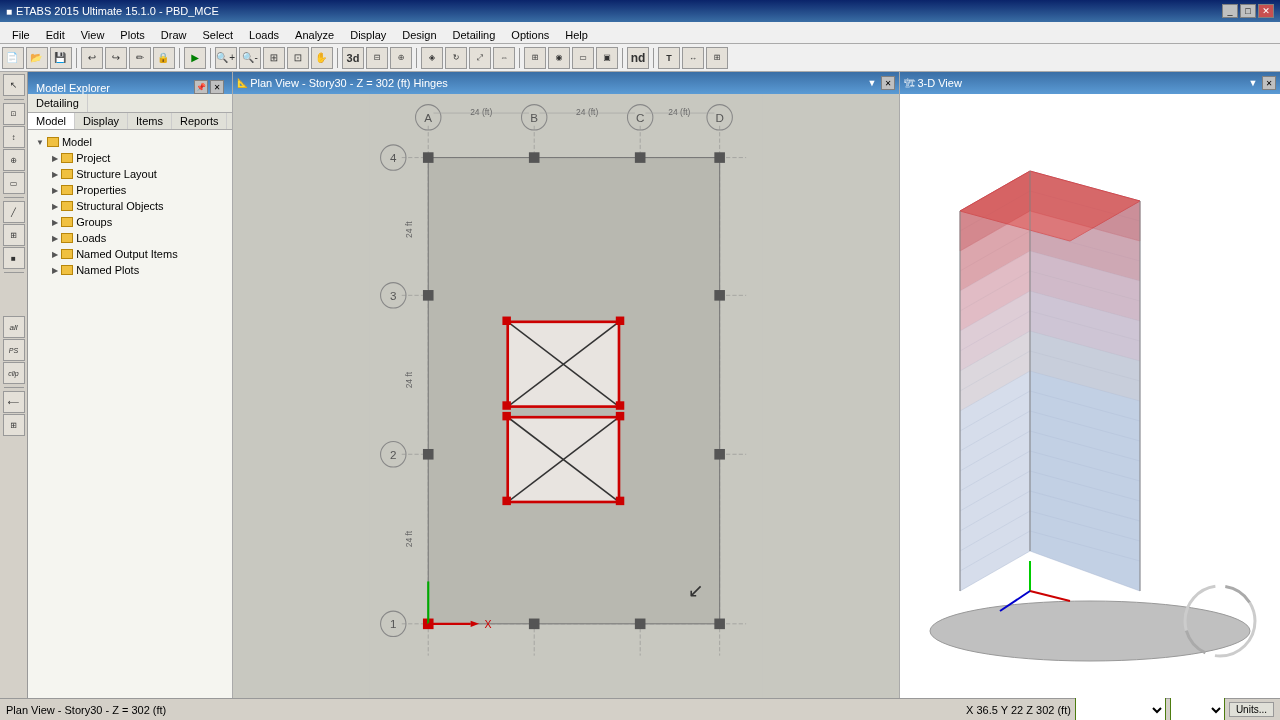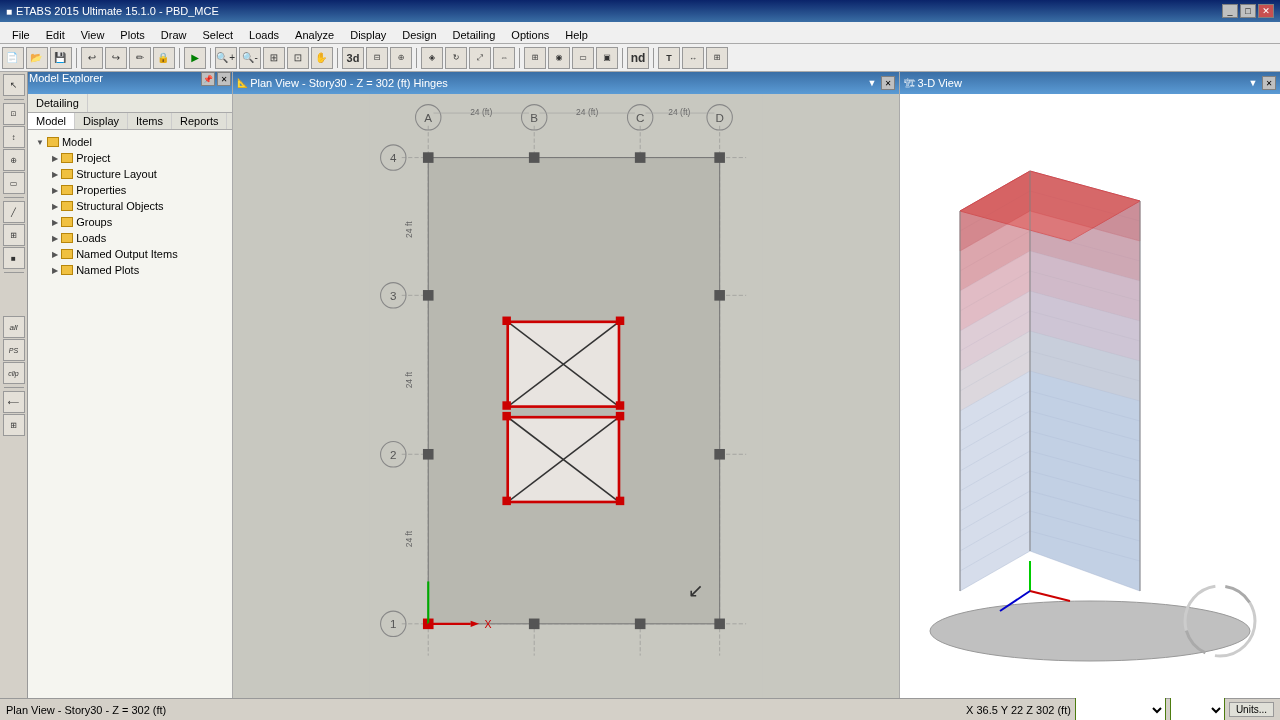--- a/index.html
+++ b/index.html
@@ -64,22 +64,22 @@
       display: flex; flex: 1; overflow: hidden;
     }
 
     
     #model-explorer {
       width: 205px; background: #f5f5f0; border-right: 1px solid #aaa;
       display: flex; flex-direction: column;
     }
     #explorer-header {
       height: 22px; background: linear-gradient(to bottom, #3a6ea5, #5b9bd5);
-      display: flex; align-items: flex-start; justify-content: space-between;
-      padding: 0 1px; color: white; font-size: 11px;
+      display: flex; align-items: flex-end; justify-content: space-between;
+      padding: 0 8px; color: white; font-size: 11px;
     }
     #explorer-header .header-controls { display: flex; gap: 2px; }
     .hdr-btn { width: 14px; height: 14px; background: #c0c0c0; border: 1px solid #808080; display: flex; align-items: center; justify-content: center; font-size: 8px; cursor: pointer; color: #000; }
 
     #explorer-tabs {
       display: flex; background: #e8e8e0; border-bottom: 1px solid #aaa;
     }
     .exp-tab {
       padding: 3px 8px; cursor: pointer; font-size: 11px; border-right: 1px solid #ccc;
     }

